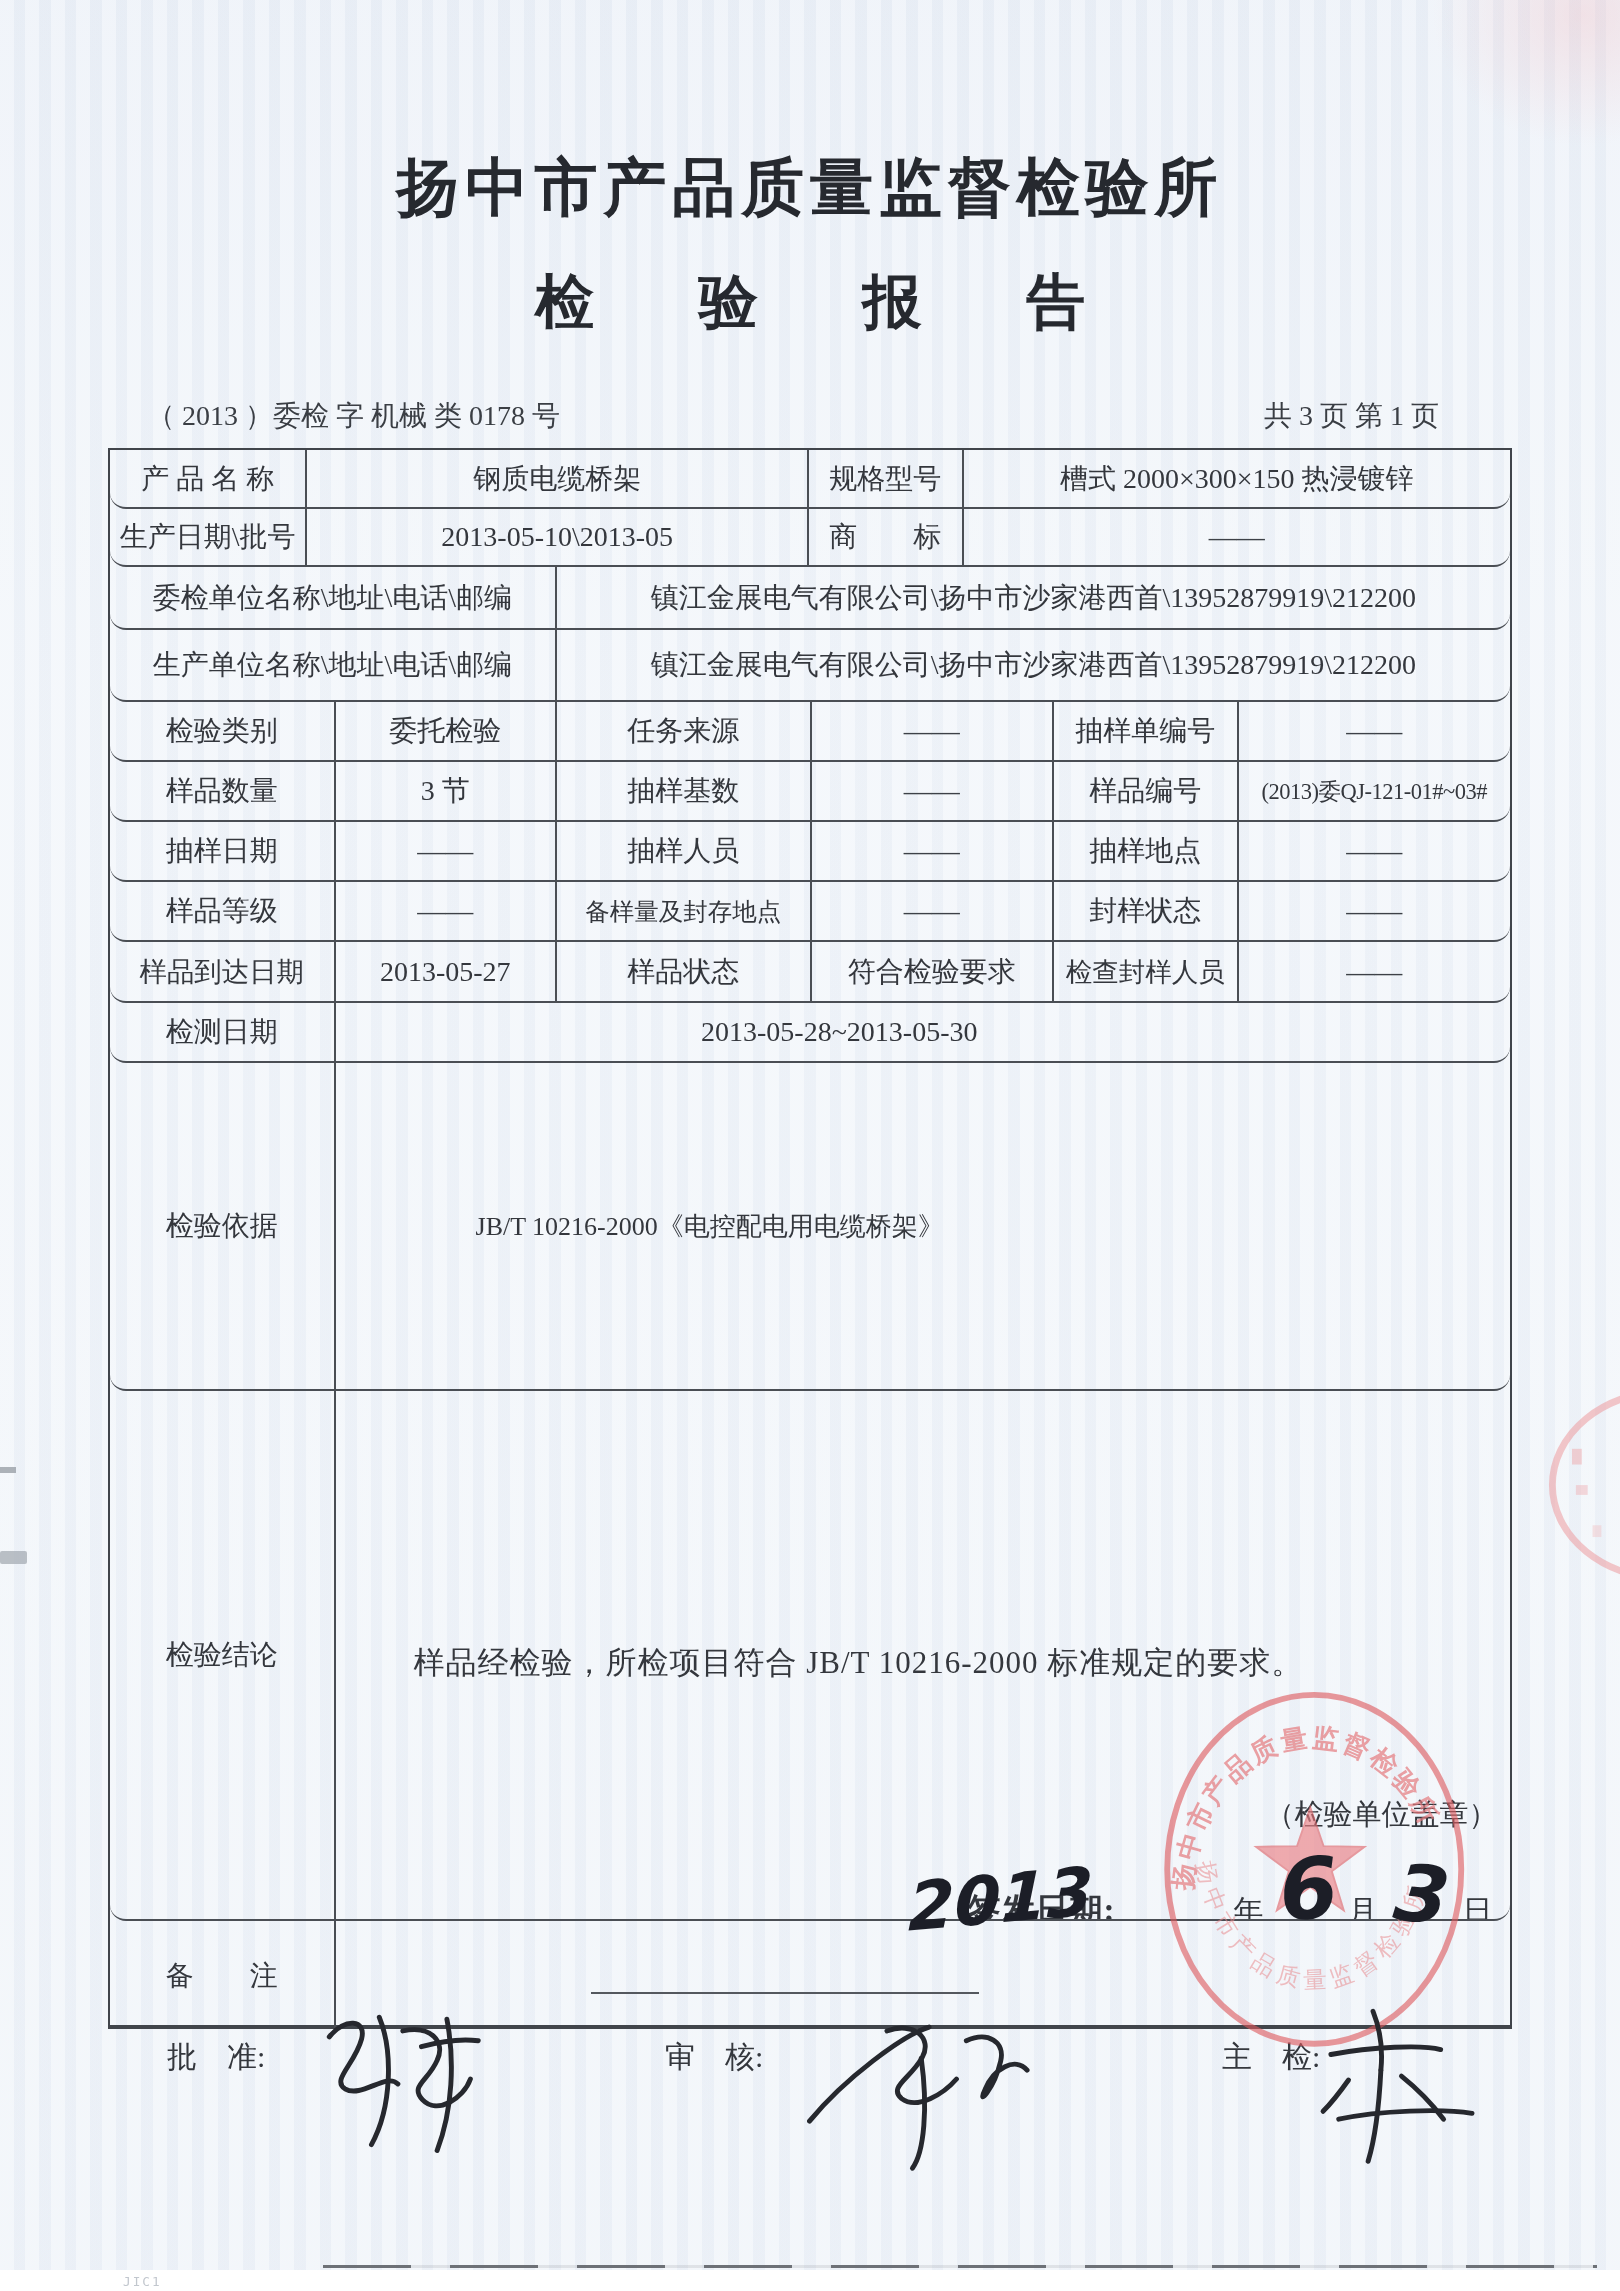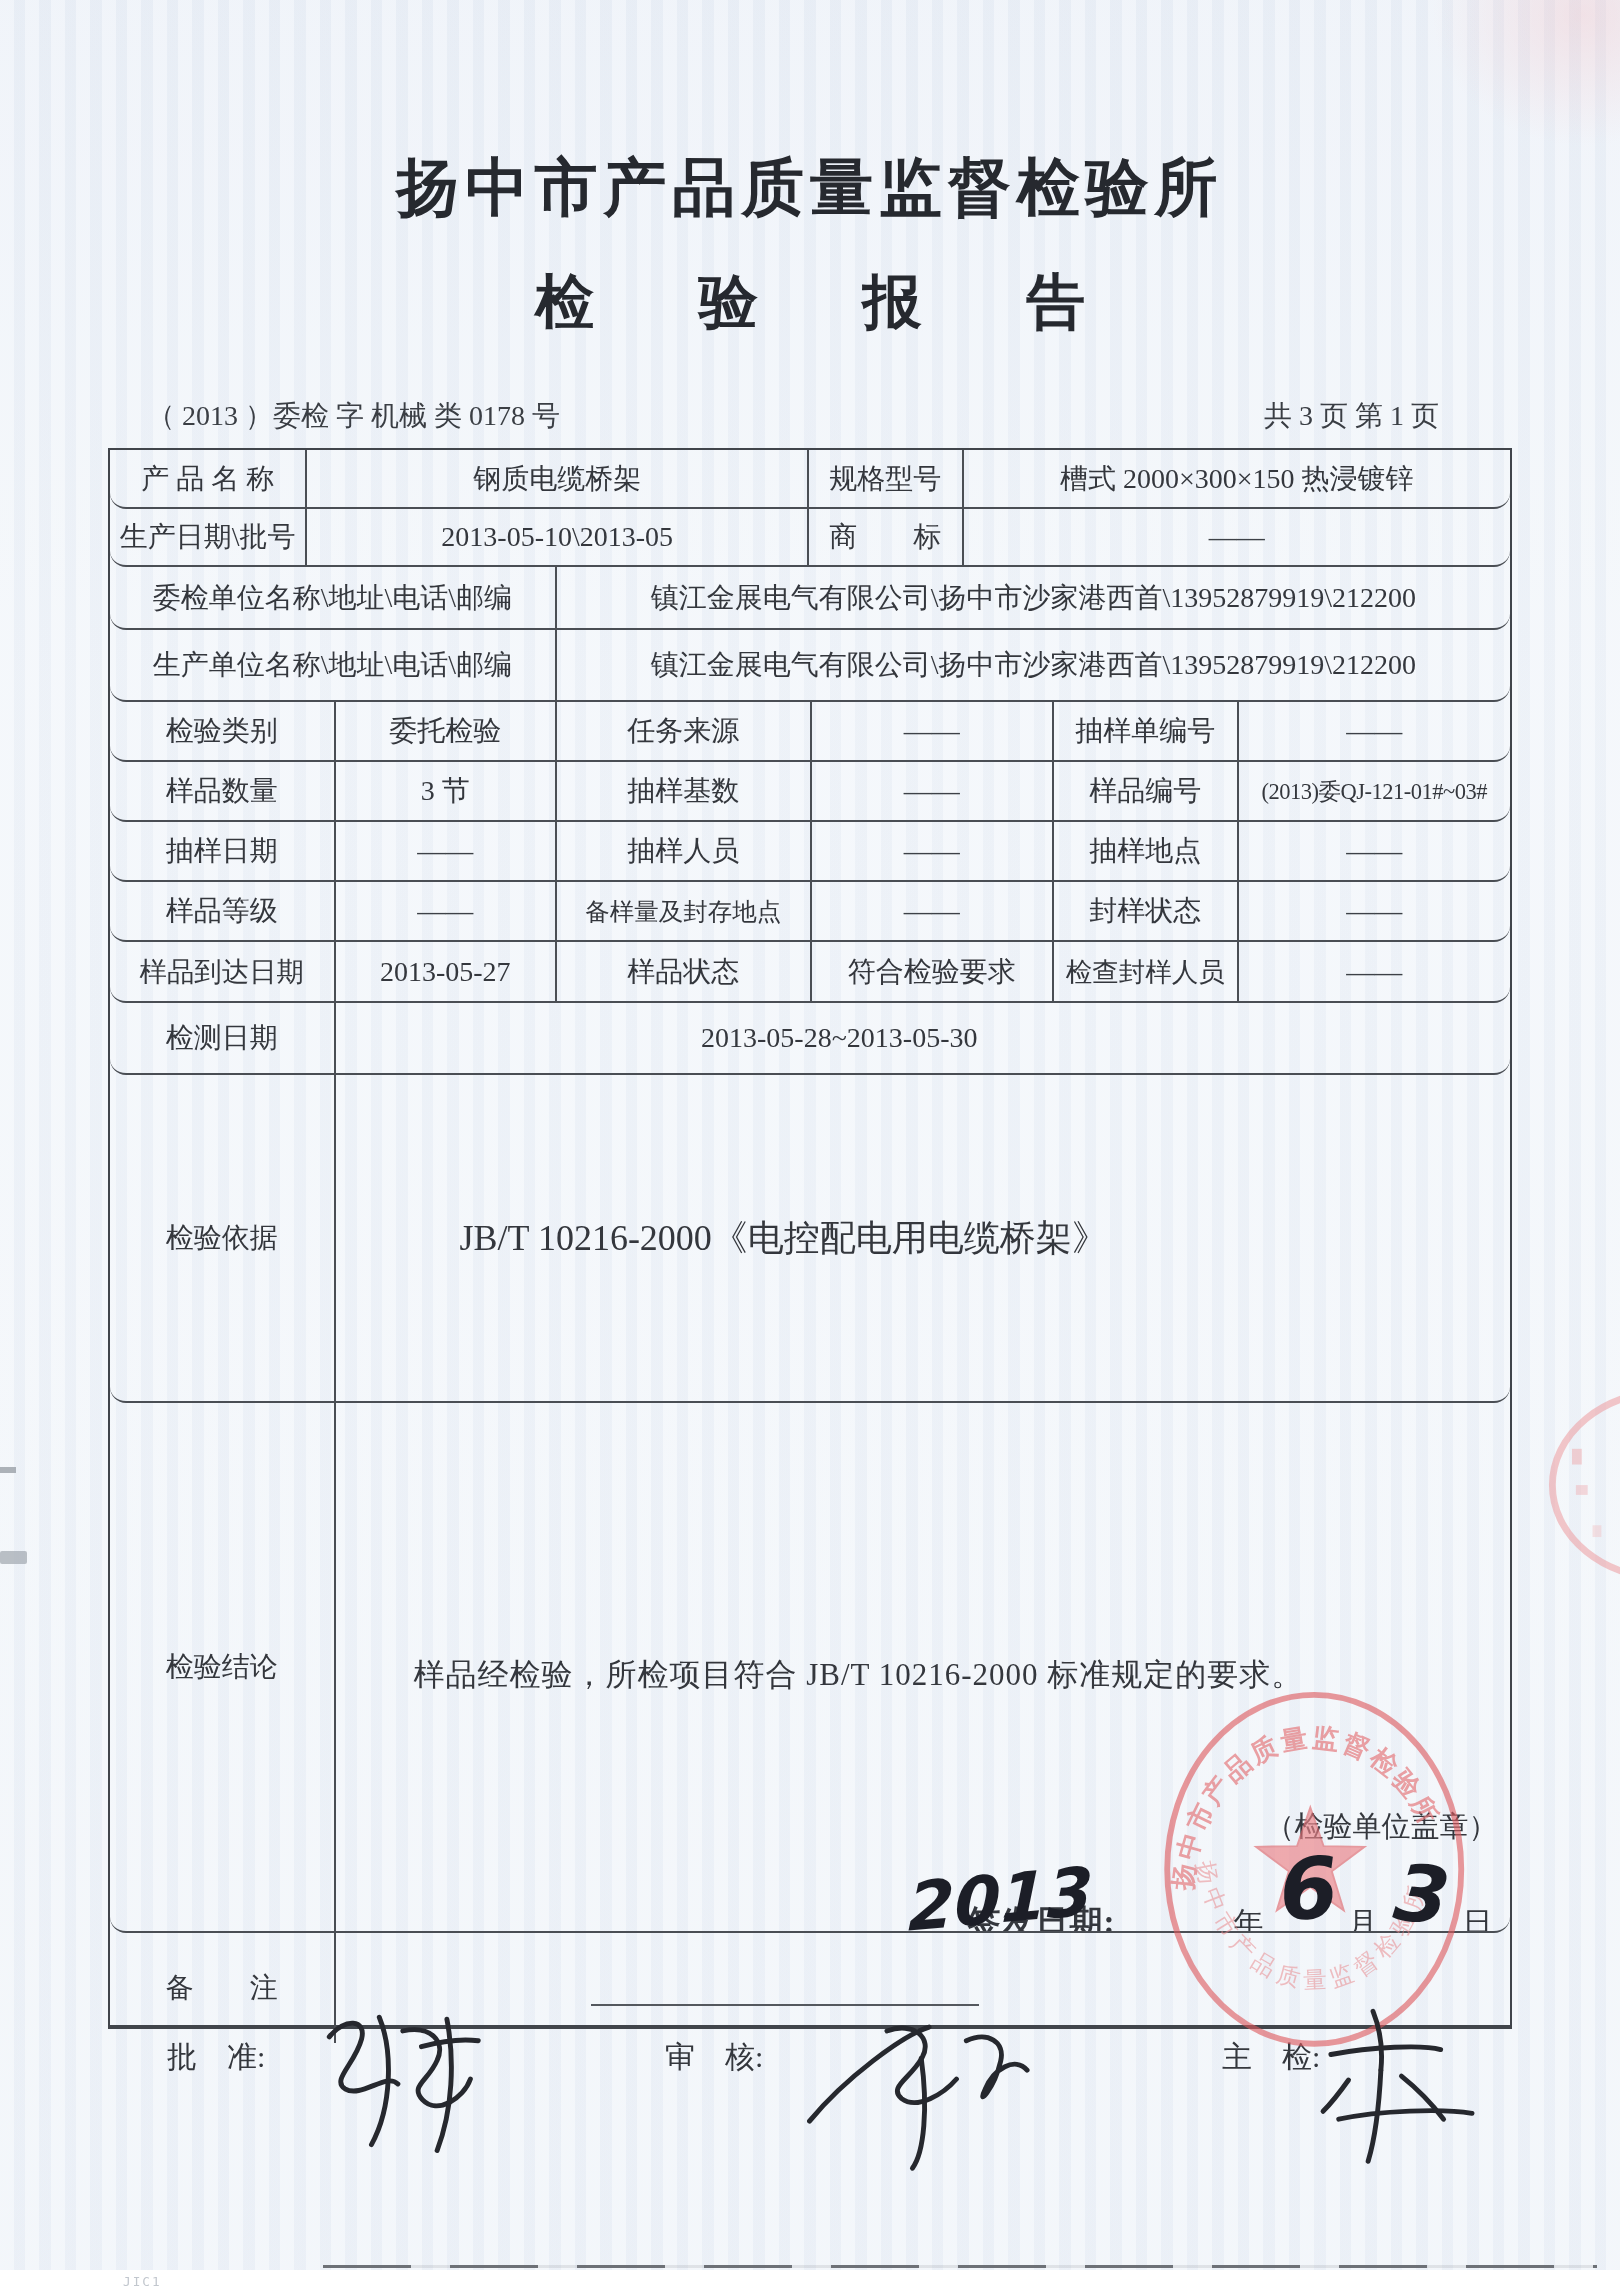--- a/index.html
+++ b/index.html
@@ -44,21 +44,21 @@
     display:flex;align-items:center;justify-content:center;
     border-right:2px solid #4a4e54;box-sizing:border-box;
     font-size:28px;text-align:center;overflow:hidden;
   }
   .c:last-child{border-right:none;}
   .small{font-size:22.5px;letter-spacing:-0.5px;}
   .smaller{font-size:24.5px;}
   .dash{color:#3d4147;}
   
   .bigcell{position:relative;display:block;}
-  .basis-content{position:absolute;left:124px;top:0;height:100%;display:flex;align-items:center;font-size:36px;}
+  .basis-content{position:absolute;left:140px;top:0;height:100%;display:flex;align-items:center;font-size:26px;}
   .concl-text{position:absolute;left:78px;top:223px;font-size:31px;letter-spacing:1px;}
   .seal-note{position:absolute;left:930px;top:376px;font-size:29px;}
   .issue-label{position:absolute;left:632px;top:469px;font-size:33px;font-weight:bold;letter-spacing:1px;}
   .u-year{position:absolute;left:898px;top:472px;font-size:30px;}
   .u-month{position:absolute;left:1012px;top:472px;font-size:30px;}
   .u-day{position:absolute;left:1127px;top:472px;font-size:30px;}
   .remark-line{position:absolute;left:255px;top:71px;width:388px;border-top:2.9px solid #54585e;}
 
   .footer-row{position:absolute;left:0;top:2037px;width:100%;font-size:30px;color:#34373d;}
   .f-approve{position:absolute;left:167px;top:0;}
@@ -154,21 +154,21 @@
 
     <div class="row" style="height:61px;">
       <div class="c" style="width:226px;font-size:27.4px;">样品到达日期</div>
       <div class="c" style="width:222px;">2013-05-27</div>
       <div class="c" style="width:255px;">样品状态</div>
       <div class="c" style="width:243px;">符合检验要求</div>
       <div class="c" style="width:185px;font-size:26.5px;">检查封样人员</div>
       <div class="c dash" style="width:272px;">——</div>
     </div>
 
-    <div class="row" style="height:72px;">
+    <div class="row" style="height:60px;">
       <div class="c" style="width:226px;">检测日期</div>
       <div class="c" style="width:1177px;">
         <span style="margin-right:167px;">2013-05-28~2013-05-30</span>
       </div>
     </div>
 
     <div class="row" style="height:328px;">
       <div class="c" style="width:226px;">检验依据</div>
       <div class="c bigcell" style="width:1177px;">
         <div class="basis-content">JB/T  10216-2000《电控配电用电缆桥架》</div>

